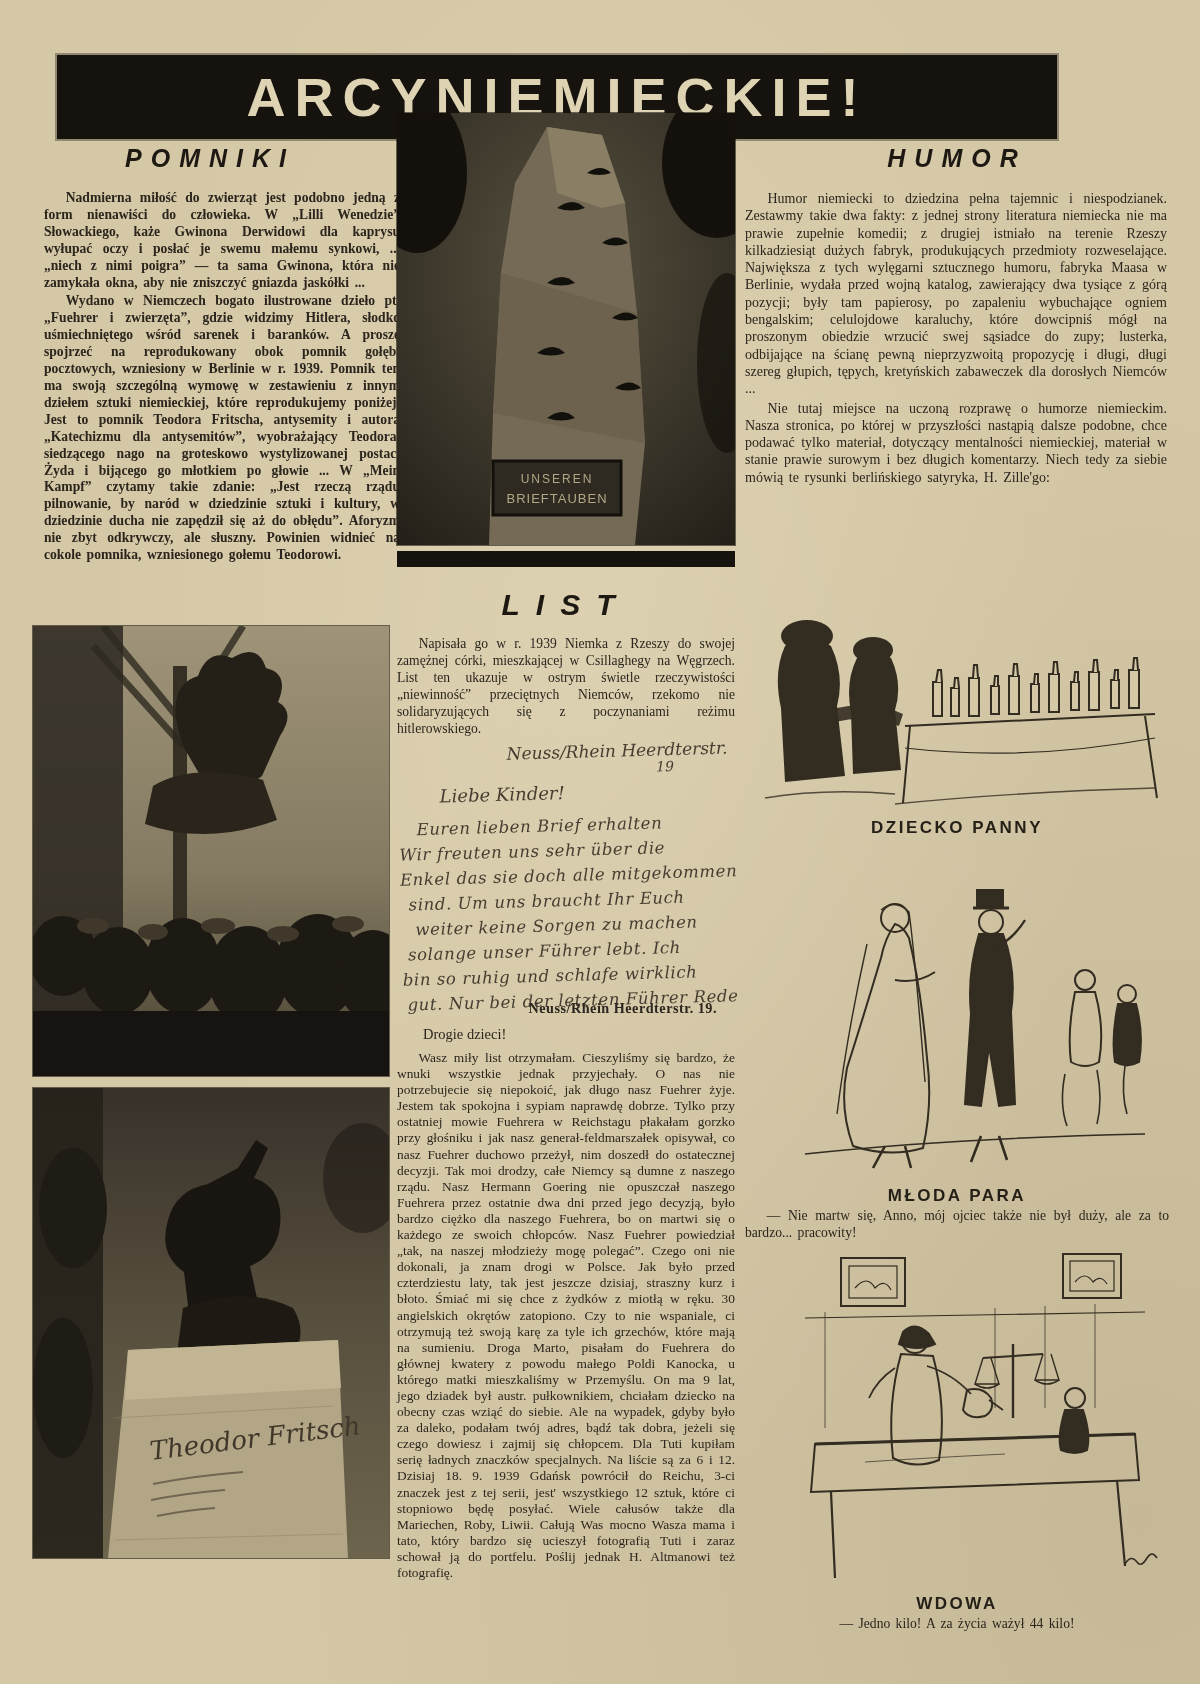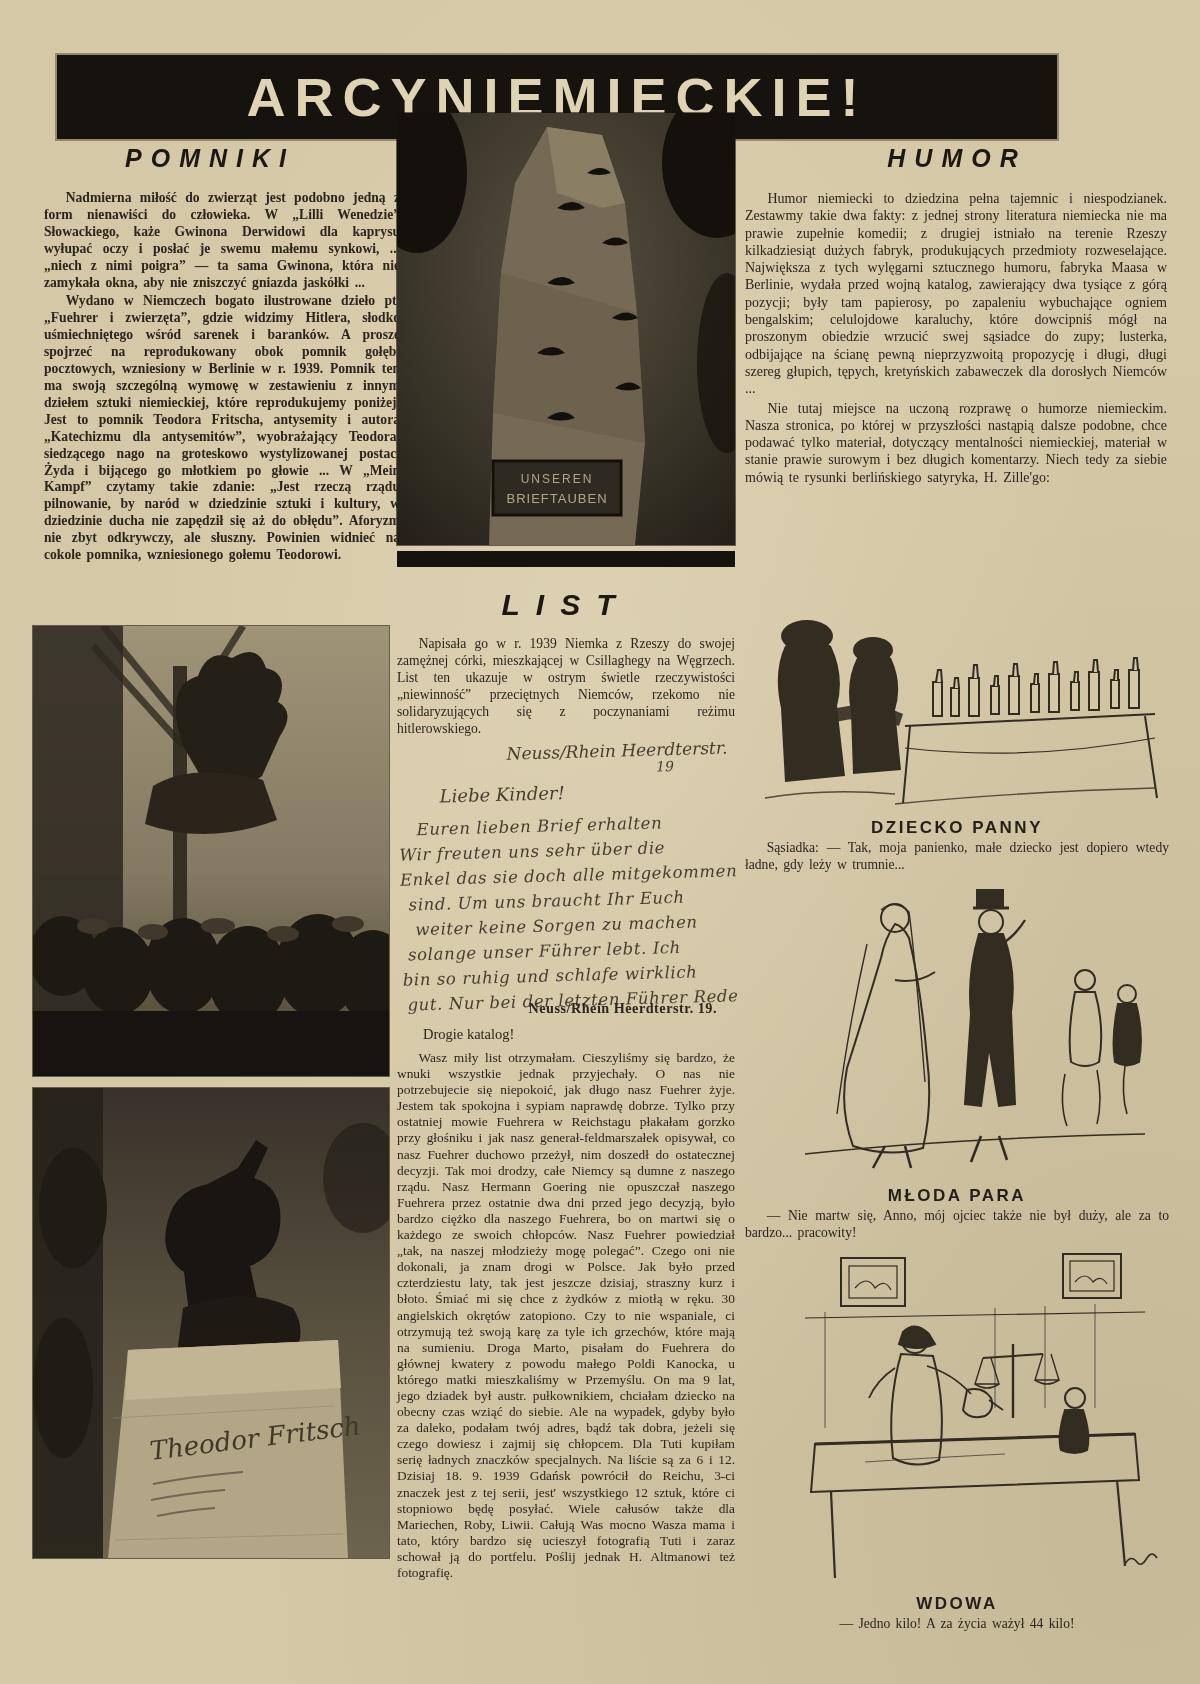--- a/index.html
+++ b/index.html
@@ -191,21 +191,21 @@
     <div class="hw-line">Wir freuten uns sehr über die</div>
     <div class="hw-line">Enkel das sie doch alle mitgekommen</div>
     <div class="hw-line" style="padding-left:8px;">sind. Um uns braucht Ihr Euch</div>
     <div class="hw-line" style="padding-left:14px;">weiter keine Sorgen zu machen</div>
     <div class="hw-line" style="padding-left:6px;">solange unser Führer lebt. Ich</div>
     <div class="hw-line">bin so ruhig und schlafe wirklich</div>
     <div class="hw-line" style="padding-left:4px;">gut. Nur bei der letzten Führer Rede</div>
   </div>
 
   <div class="abs printed-addr" style="left:397px;top:1000px;width:320px;">Neuss/Rhein Heerdterstr. 19.</div>
-  <div class="abs salutation" style="left:397px;top:1026px;width:338px;">Drogie katalog!</div>
+  <div class="abs salutation" style="left:397px;top:1026px;width:338px;">Drogie dzieci!</div>
   <div class="abs copy" style="left:397px;top:1050px;width:338px;font-size:13.4px;line-height:16.1px;">
     <p>Wasz miły list otrzymałam. Cieszyliśmy się bardzo, że wnuki wszystkie jednak przyjechały. O nas nie potrzebujecie się niepokoić, jak długo nasz Fuehrer żyje. Jestem tak spokojna i sypiam naprawdę dobrze. Tylko przy ostatniej mowie Fuehrera w Reichstagu płakałam gorzko przy głośniku i jak nasz generał-feldmarszałek opisywał, co nasz Fuehrer duchowo przeżył, nim doszedł do ostatecznej decyzji. Tak moi drodzy, całe Niemcy są dumne z naszego rządu. Nasz Hermann Goering nie opuszczał naszego Fuehrera przez ostatnie dwa dni przed jego decyzją, było bardzo ciężko dla naszego Fuehrera, bo on martwi się o każdego ze swoich chłopców. Nasz Fuehrer powiedział „tak, na naszej młodzieży mogę polegać”. Czego oni nie dokonali, ja znam drogi w Polsce. Jak było przed czterdziestu laty, tak jest jeszcze dzisiaj, straszny kurz i błoto. Śmiać mi się chce z żydków z miotłą w ręku. 30 angielskich okrętów zatopiono. Czy to nie wspaniale, ci otrzymują też swoją karę za tyle ich grzechów, które mają na sumieniu. Droga Marto, pisałam do Fuehrera do głównej kwatery z powodu małego Poldi Kanocka, u którego matki mieszkaliśmy w Przemyślu. On ma 9 lat, jego dziadek był austr. pułkownikiem, chciałam dziecko na obecny czas wziąć do siebie. Ale na wypadek, gdyby było za daleko, podałam twój adres, bądź tak dobra, jeżeli się czego dowiesz i zajmij się chłopcem. Dla Tuti kupiłam serię ładnych znaczków specjalnych. Na liście są za 6 i 12. Dzisiaj 18. 9. 1939 Gdańsk powrócił do Reichu, 3-ci znaczek jest z tej serii, jest' wszystkiego 12 sztuk, które ci stopniowo będę posyłać. Wiele całusów także dla Mariechen, Roby, Liwii. Całują Was mocno Wasza mama i tato, który bardzo się ucieszył fotografią Tuti i zaraz schował ją do portfelu. Poślij jednak H. Altmanowi też fotografię.</p>
   </div>
 
   <div class="abs sec-title" style="left:745px;top:144px;width:424px;">HUMOR</div>
   <div class="abs copy" style="left:745px;top:190px;width:422px;font-size:14px;line-height:17.3px;">
     <p>Humor niemiecki to dziedzina pełna tajemnic i niespodzianek. Zestawmy takie dwa fakty: z jednej strony literatura niemiecka nie ma prawie zupełnie komedii; z drugiej istniało na terenie Rzeszy kilkadziesiąt dużych fabryk, produkujących przedmioty rozweselające. Największa z tych wylęgarni sztucznego humoru, fabryka Maasa w Berlinie, wydała przed wojną katalog, zawierający dwa tysiące z górą pozycji; były tam papierosy, po zapaleniu wybuchające ogniem bengalskim; celulojdowe karaluchy, które dowcipniś mógł na proszonym obiedzie wrzucić swej sąsiadce do zupy; lusterka, odbijające na ścianę pewną nieprzyzwoitą propozycję i długi, długi szereg głupich, tępych, kretyńskich zabaweczek dla dorosłych Niemców ...</p>
     <p>Nie tutaj miejsce na uczoną rozprawę o humorze niemieckim. Nasza stronica, po której w przyszłości nastąpią dalsze podobne, chce podawać tylko materiał, dotyczący mentalności niemieckiej, materiał w stanie prawie surowym i bez długich komentarzy. Niech tedy za siebie mówią te rysunki berlińskiego satyryka, H. Zille'go:</p>
   </div>
 
@@ -247,21 +247,20 @@
         <rect x="384" y="72" width="10" height="38"></rect>
           <path d="M388 72 l1 -12 l3 0 l1 12"></path>
       </g>
       <g stroke="#332c21" stroke-width="1.4" fill="none" opacity=".8">
         <path d="M20 200 q60 -10 130 -4 M150 206 q120 -12 260 -16"></path>
       </g>
     </svg>
   </div>
   <div class="abs" style="left:745px;top:818px;width:424px;">
     <p class="cap-title">DZIECKO PANNY</p>
-    <p class="cap-text">Sąsiadka: — Tak, moja panienko, małe dziecko jest dopiero wtedy ładne, gdy leży w trumnie...</p>
   </div>
 
   <div class="abs cartoon" style="left:745px;top:884px;width:424px;height:288px;">
     <svg width="424" height="288" viewBox="0 0 424 288">
       <g stroke="#332c21" stroke-width="2" fill="none">
 
         <path d="M150 40 q-10 14 -14 34 q-18 60 -34 110 q-8 40 6 78 q36 12 70 2 q10 -44 4 -90 q-6 -70 -18 -120 q-6 -12 -14 -14 z"></path>
         <circle cx="150" cy="34" r="14"></circle>
         <path d="M136 26 q14 -12 28 2 q6 44 16 170" stroke-width="1.4"></path>
         <path d="M122 60 q-20 90 -30 170" stroke-width="1.4"></path>

